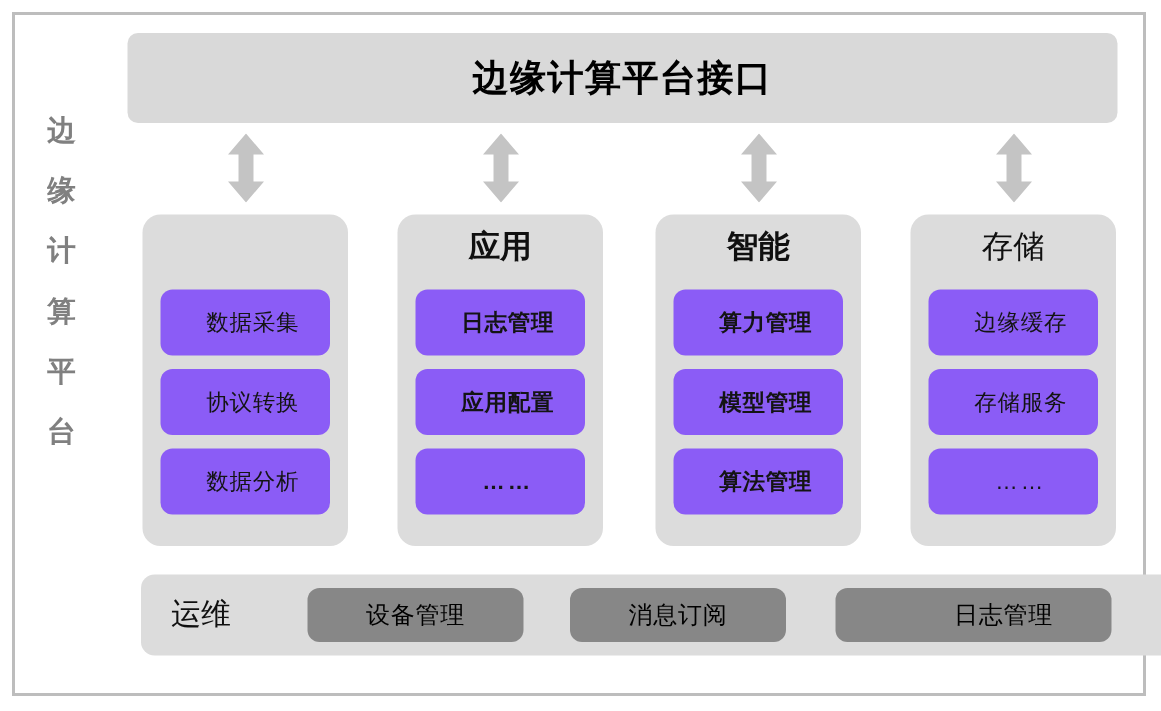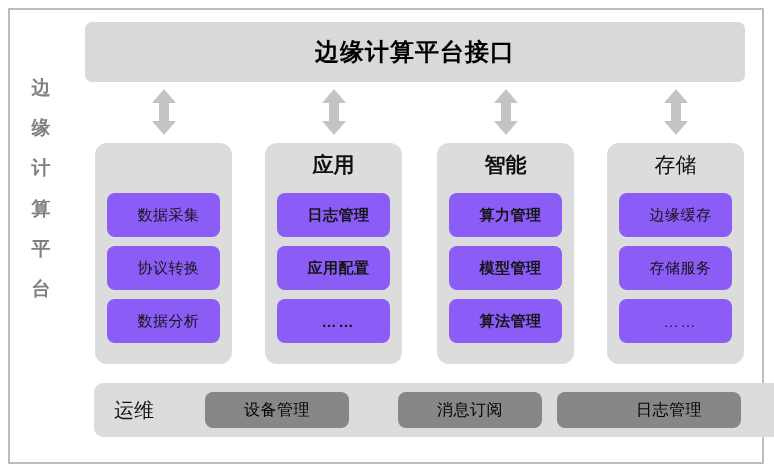--- a/index.html
+++ b/index.html
@@ -150,21 +150,21 @@
     background: #878787;
     border-radius: 8px;
     display: flex;
     align-items: center;
     justify-content: center;
     color: #000000;
     font-size: 16px;
     letter-spacing: 0.5px;
   }
   .ops-item.i0 { left: 111px; width: 144px; }
-  .ops-item.i1 { left: 304px; width: 144px; }
+  .ops-item.i1 { left: 286px; width: 144px; }
   .ops-item.i2 { left: 463px; width: 144px; padding-left: 40px; }
 </style>
 </head>
 <body>
 
 <div id="canvas">
 
   <div class="frame"></div>
 
   <div class="vlabel">

